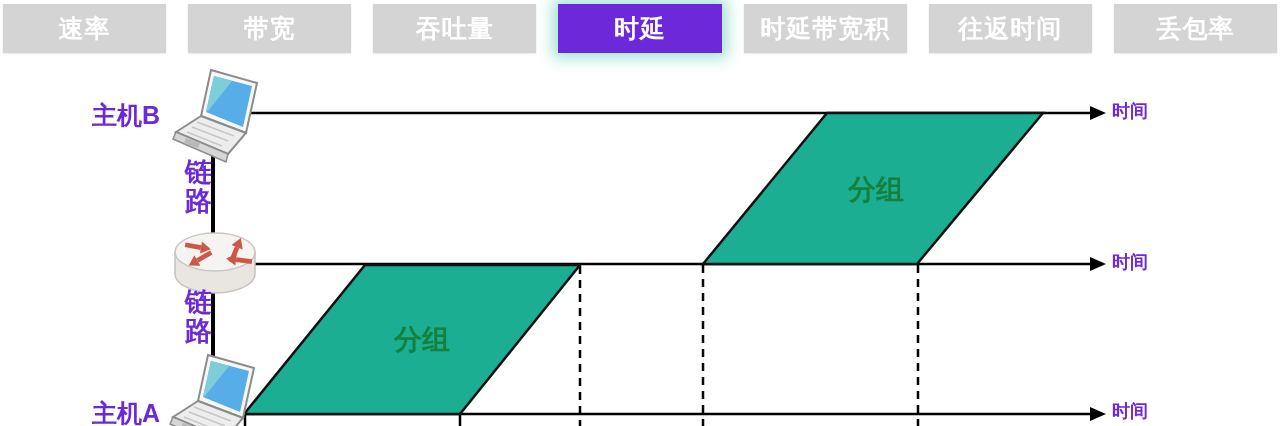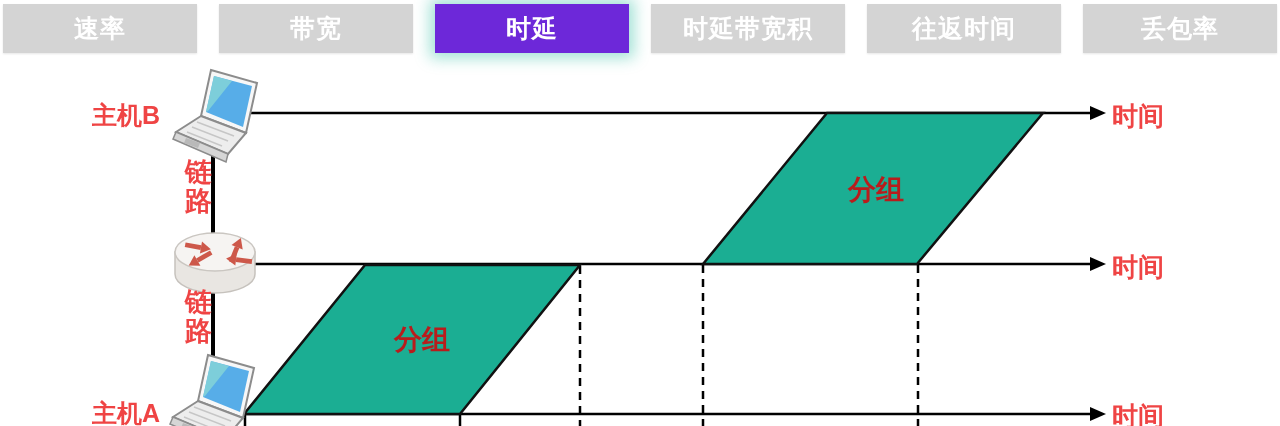--- a/index.html
+++ b/index.html
@@ -18,34 +18,35 @@
     letter-spacing:1px;cursor:pointer;user-select:none;
     box-shadow:0 1px 2px rgba(0,0,0,0.10);
   }
   .tab.active{
     background:#6d28d9;
     box-shadow:0 0 14px 5px rgba(20,180,150,0.40);
   }
   
   .diagram{position:absolute;inset:0;z-index:1;}
   .diagram svg{position:absolute;top:0;left:0;}
-  .lbl{position:absolute;color:#ef4444;font-weight:bold;white-space:nowrap;}
+  .lbl{position:absolute;color:#6d28d9;font-weight:bold;white-space:nowrap;}
   .node-lbl{width:134px;text-align:right;font-size:25px;}
   .link-lbl{width:30px;font-size:27px;line-height:29px;text-align:right;
             word-break:break-all;white-space:normal;}
-  .time-lbl{font-size:26px;}
-  .packet-lbl{width:140px;text-align:center;color:#b91c1c;font-size:28px;
+  .time-lbl{font-size:18px;}
+  .packet-lbl{width:140px;text-align:center;color:#15803d;font-size:28px;
               white-space:nowrap;}
 </style>
 </head>
 <body>
 
 <nav class="tabbar">
   <div class="tab">速率</div>
   <div class="tab">带宽</div>
+  <div class="tab">吞吐量</div>
   <div class="tab active">时延</div>
   <div class="tab">时延带宽积</div>
   <div class="tab">往返时间</div>
   <div class="tab">丢包率</div>
 </nav>
 
 <main class="diagram">
 
   <svg width="1280" height="426" viewBox="0 0 1280 426">
 

